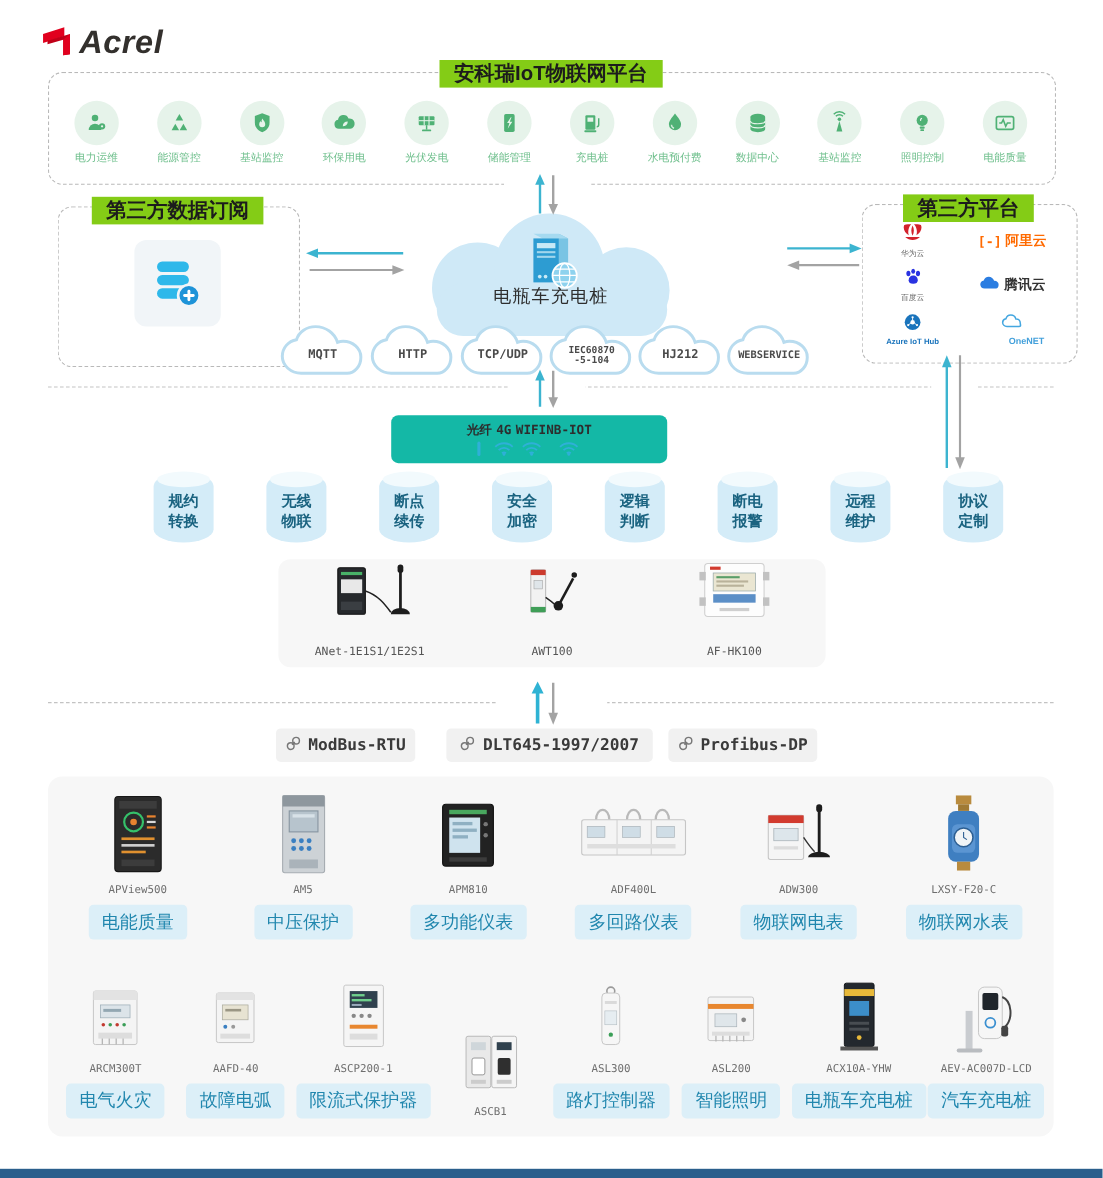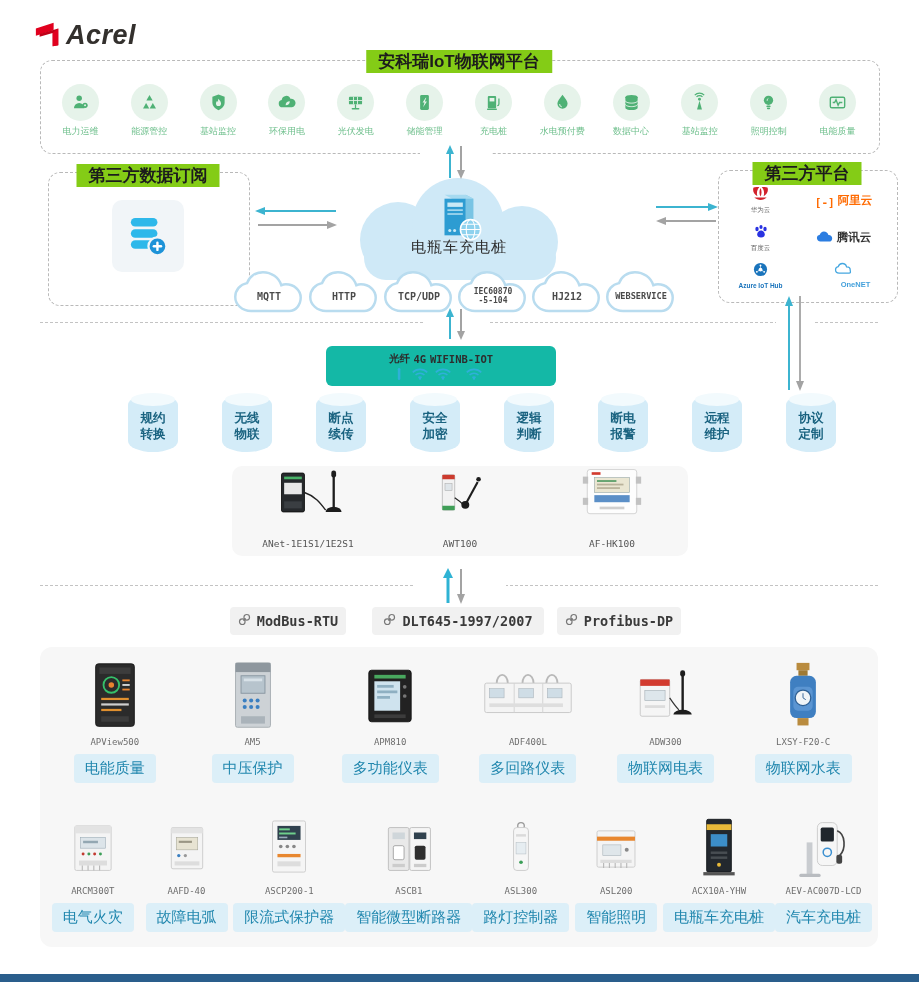--- a/index.html
+++ b/index.html
@@ -741,21 +741,20 @@
               <rect x="51" y="14" width="25" height="52" rx="2" fill="#f5f5f5" stroke="#b9b9b9"></rect>
               <rect x="30" y="20" width="15" height="8" fill="#cfd6da"></rect>
               <rect x="56" y="20" width="15" height="8" fill="#30414e"></rect>
               <rect x="31" y="36" width="13" height="17" rx="2" fill="#fff" stroke="#999"></rect>
               <rect x="57" y="36" width="13" height="17" rx="2" fill="#2f2f2f"></rect>
               <rect x="30" y="58" width="15" height="4" fill="#ccc"></rect>
               <rect x="56" y="58" width="15" height="4" fill="#ccc"></rect>
             </svg>
           </div>
     <div class="prod-model mono">ASCB1</div>
-    <div class="prod-badge">智能微型断路器</div>
   </div>
   <div class="prod">
     <div class="prod-img">
             <svg viewBox="0 0 100 80">
               <circle cx="50" cy="12" r="4" fill="none" stroke="#9a9a9a" stroke-width="1.6"></circle>
               <rect x="41" y="14" width="18" height="52" rx="4" fill="#f6f6f6" stroke="#c6c6c6"></rect>
               <rect x="44" y="22" width="12" height="3" fill="#dadada"></rect>
               <rect x="44" y="32" width="12" height="14" fill="#e6edf1" stroke="#b2bcc2" stroke-width=".6"></rect>
               <circle cx="50" cy="56" r="2.2" fill="#3a9e57"></circle>
             </svg>

